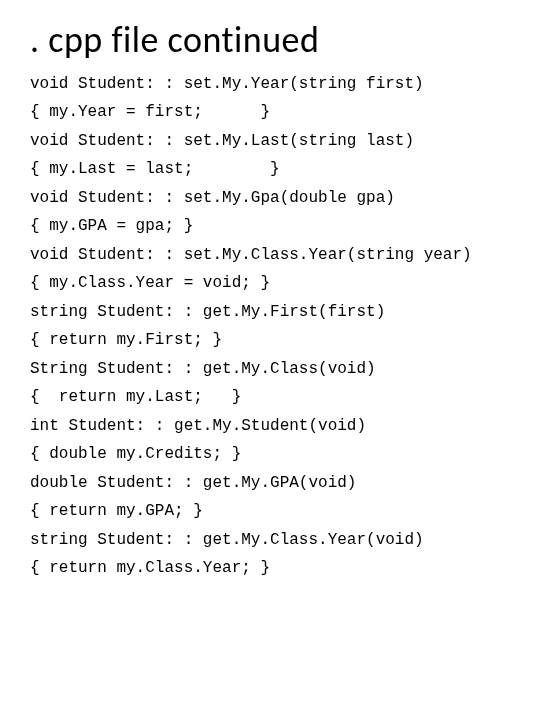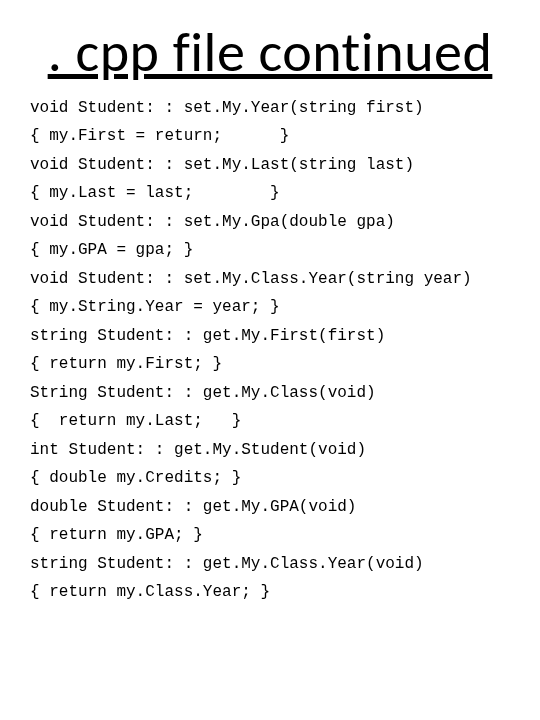--- a/index.html
+++ b/index.html
@@ -13,49 +13,47 @@
   .slide {
     width: 540px;
     height: 720px;
     box-sizing: border-box;
     padding: 18px 30px 20px 30px;
     display: flex;
     flex-direction: column;
   }
   .title {
     font-family: Calibri, "Segoe UI", Arial, sans-serif;
-    font-size: 56px;
+    font-size: 36px;
     font-weight: 400;
     color: #000;
-    text-align: center;
     margin: 0 0 8px 0;
     letter-spacing: 0.5px;
-    text-decoration: underline;
   }
   .code {
     font-family: "Courier New", Courier, monospace;
     font-size: 16px;
     line-height: 1.78;
     color: #000;
     white-space: pre;
   }
 </style>
 </head>
 <body>
 
 <div class="slide">
   <h1 class="title">. cpp file continued</h1>
   <div class="code"><span>void Student: : set.My.Year(string first)</span>
-<span>{ my.First = return;      }</span>
+<span>{ my.Year = first;      }</span>
 <span>void Student: : set.My.Last(string last)</span>
 <span>{ my.Last = last;        }</span>
 <span>void Student: : set.My.Gpa(double gpa)</span>
 <span>{ my.GPA = gpa; }</span>
 <span>void Student: : set.My.Class.Year(string year)</span>
-<span>{ my.String.Year = year; }</span>
+<span>{ my.Class.Year = void; }</span>
 <span>string Student: : get.My.First(first)</span>
 <span>{ return my.First; }</span>
 <span>String Student: : get.My.Class(void)</span>
 <span>{  return my.Last;   }</span>
 <span>int Student: : get.My.Student(void)</span>
 <span>{ double my.Credits; }</span>
 <span>double Student: : get.My.GPA(void)</span>
 <span>{ return my.GPA; }</span>
 <span>string Student: : get.My.Class.Year(void)</span>
 <span>{ return my.Class.Year; }</span></div>

